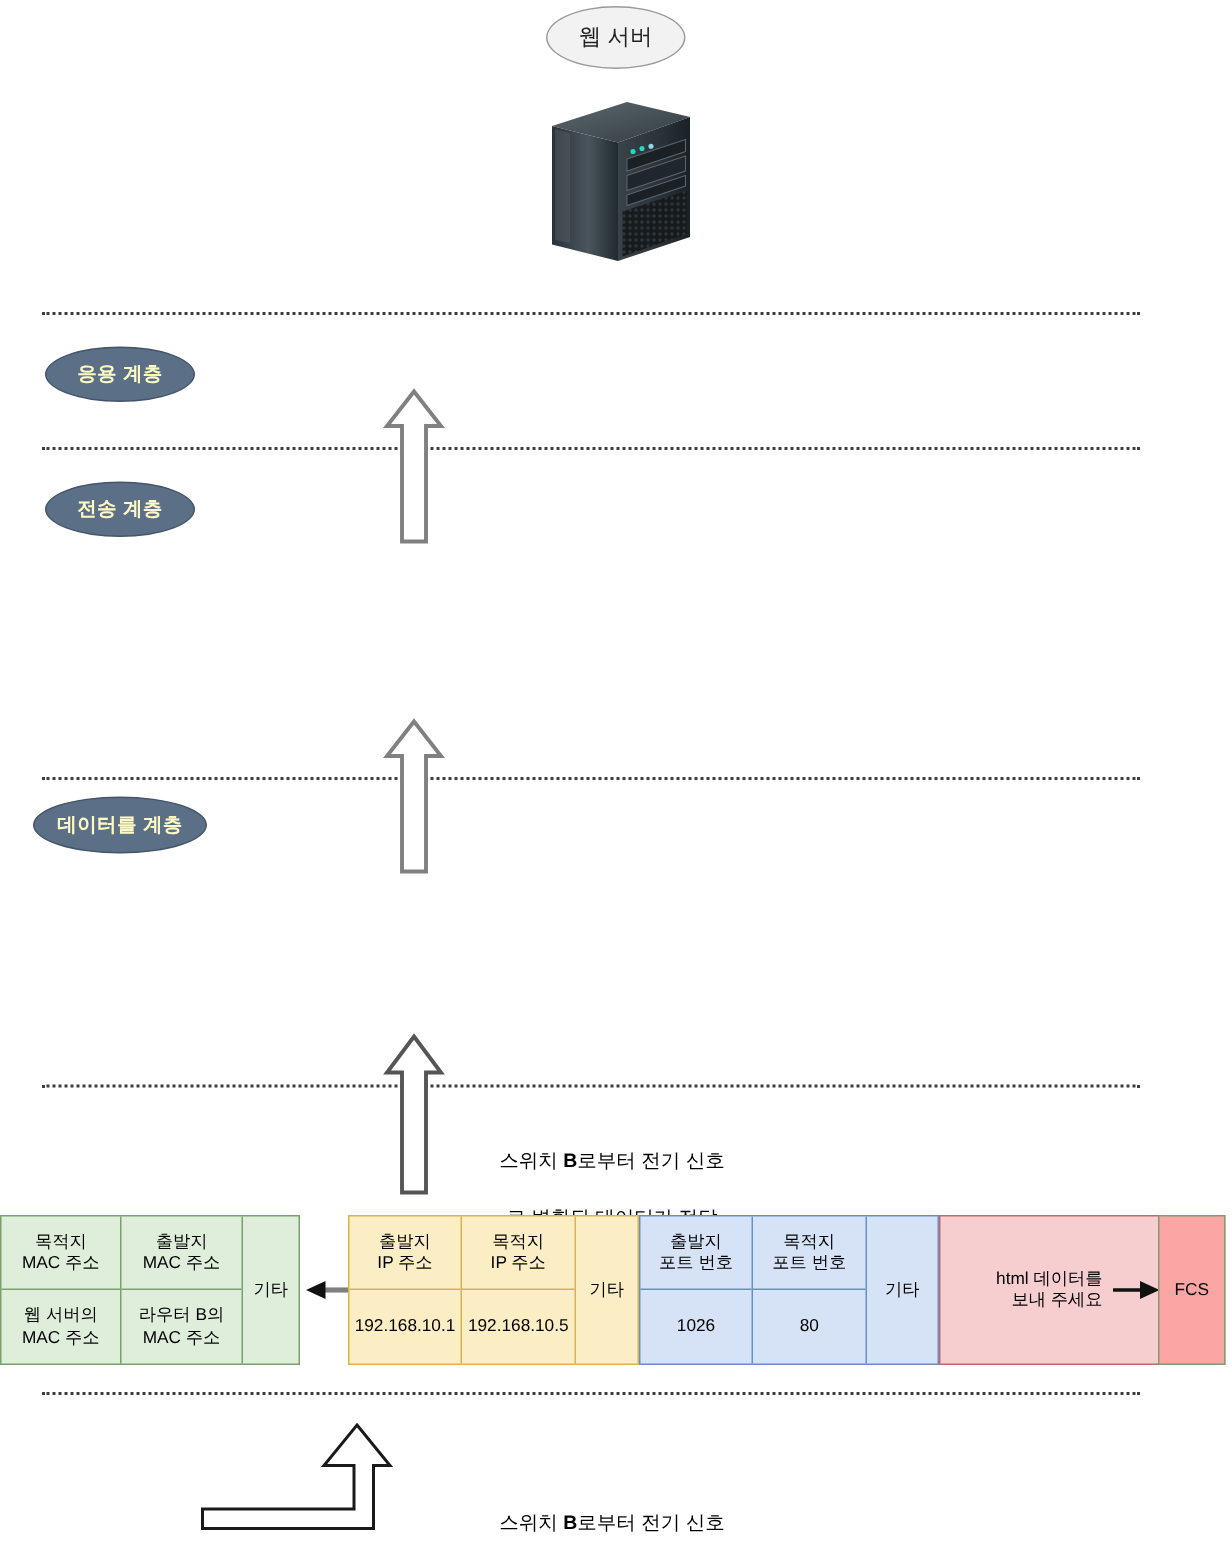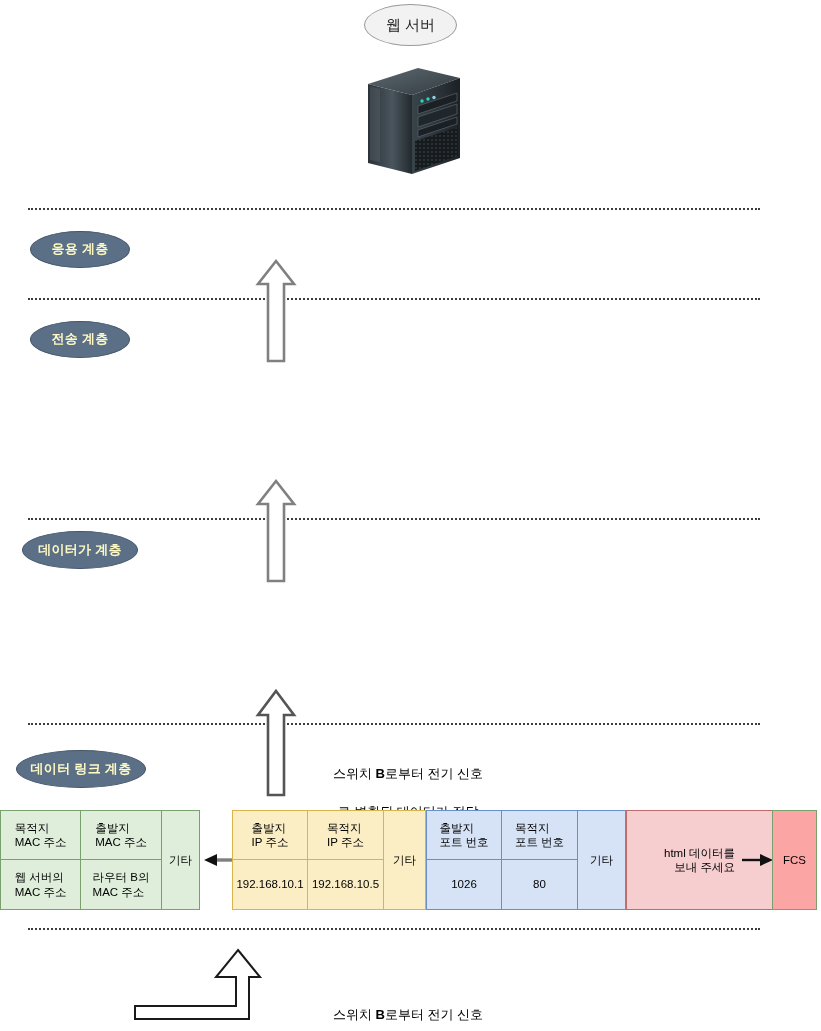--- a/index.html
+++ b/index.html
@@ -68,21 +68,21 @@
   }
   .pkt-col {
     display: flex;
     flex-direction: column;
     box-sizing: border-box;
   }
   .pkt-cell {
     display: flex;
     align-items: center;
     justify-content: center;
-    text-align: left;
+    text-align: center;
     box-sizing: border-box;
     padding: 0 3px;
     white-space: pre-line;
   }
 
   
   .blk-green { border: 1px solid #7aa06d; background: #dfeedb; }
   .blk-green .pkt-col { border-right: 1px solid #7aa06d; }
   .blk-green .pkt-col:last-child { border-right: none; }
   .blk-green .pkt-cell { border-bottom: 1px solid #7aa06d; }
@@ -190,26 +190,23 @@
 
   <div class="ellipse-node ellipse-layer" style="left:30px; top:231px; width:100px; height:37px;">
     <span>응용 계층</span>
   </div>
 
   <div class="ellipse-node ellipse-layer" style="left:30px; top:321px; width:100px; height:37px;">
     <span>전송 계층</span>
   </div>
 
   <div class="ellipse-node ellipse-layer" style="left:22px; top:531px; width:116px; height:38px;">
-    <span>데이터가 계층</span>
-  </div>
-
-  <div class="ellipse-node ellipse-layer" style="left:16px; top:750px; width:130px; height:38px;">
-    <span>데이터 링크 계층</span>
-  </div>
+    <span>데이터를 계층</span>
+  </div>
+
 
 
   <svg class="arrow-svg" style="left:255px; top:258px;" width="42" height="106" viewBox="0 0 42 106">
     <polygon points="21,3 39,26 29,26 29,103 13,103 13,26 3,26" fill="#ffffff" stroke="#808080" stroke-width="2.6" stroke-linejoin="miter"></polygon>
   </svg>
 
   <svg class="arrow-svg" style="left:255px; top:478px;" width="42" height="106" viewBox="0 0 42 106">
     <polygon points="21,3 39,26 29,26 29,103 13,103 13,26 3,26" fill="#ffffff" stroke="#808080" stroke-width="2.6" stroke-linejoin="miter"></polygon>
   </svg>
 

